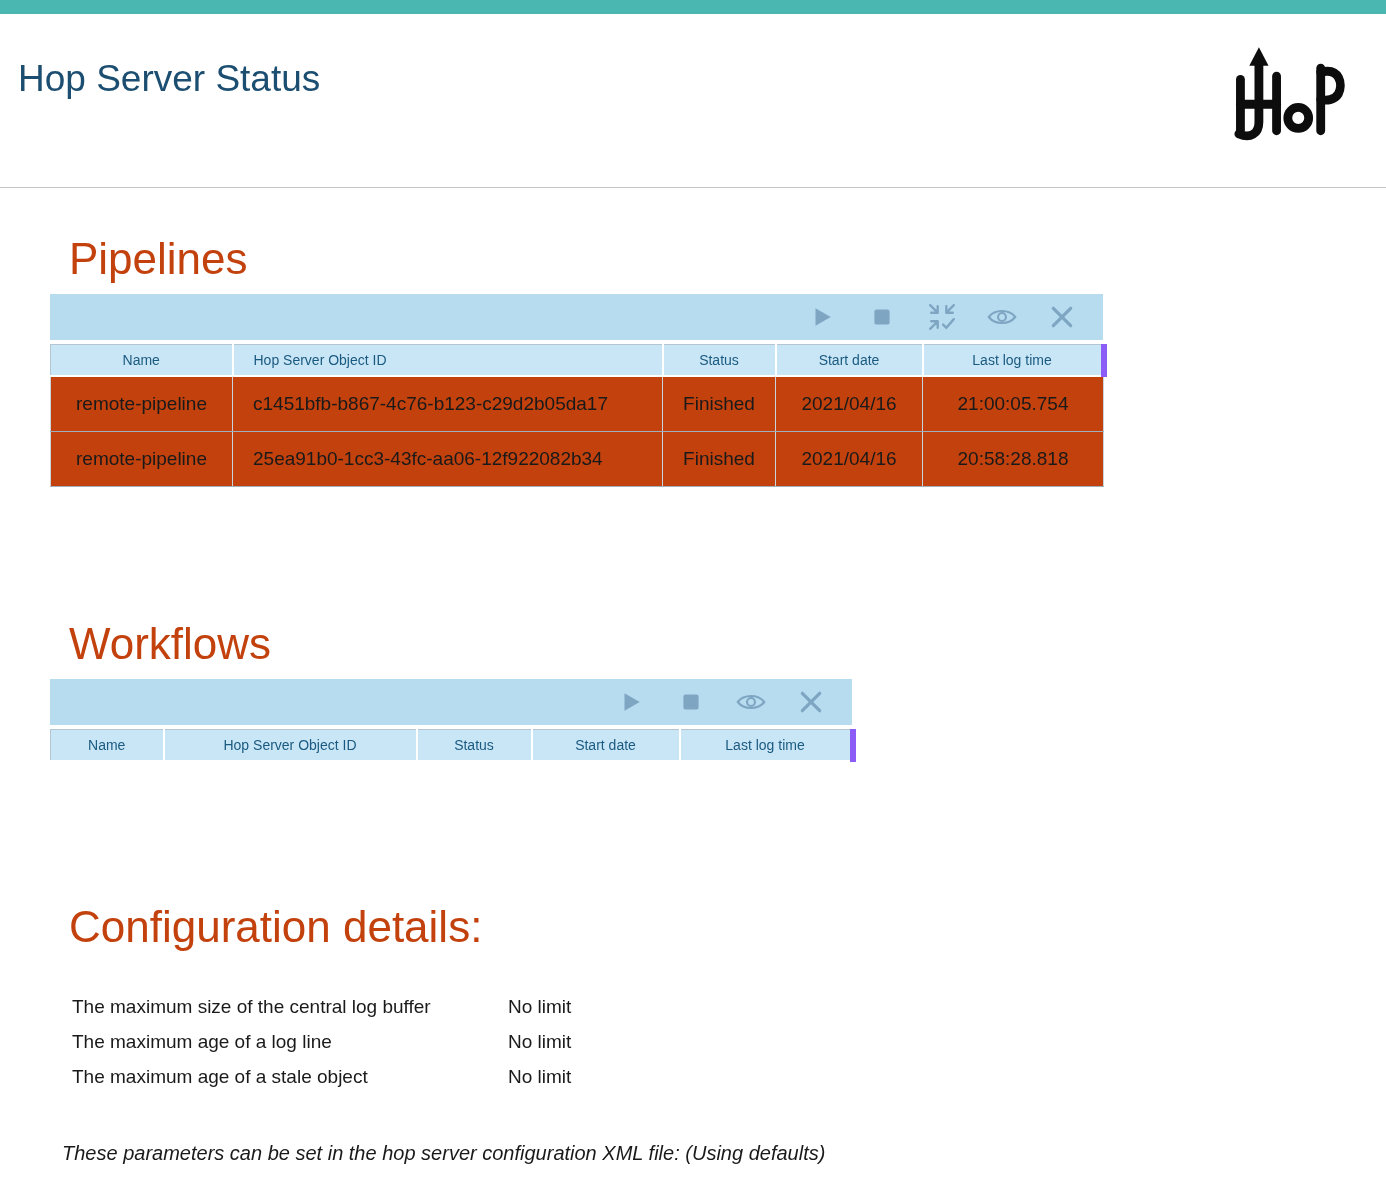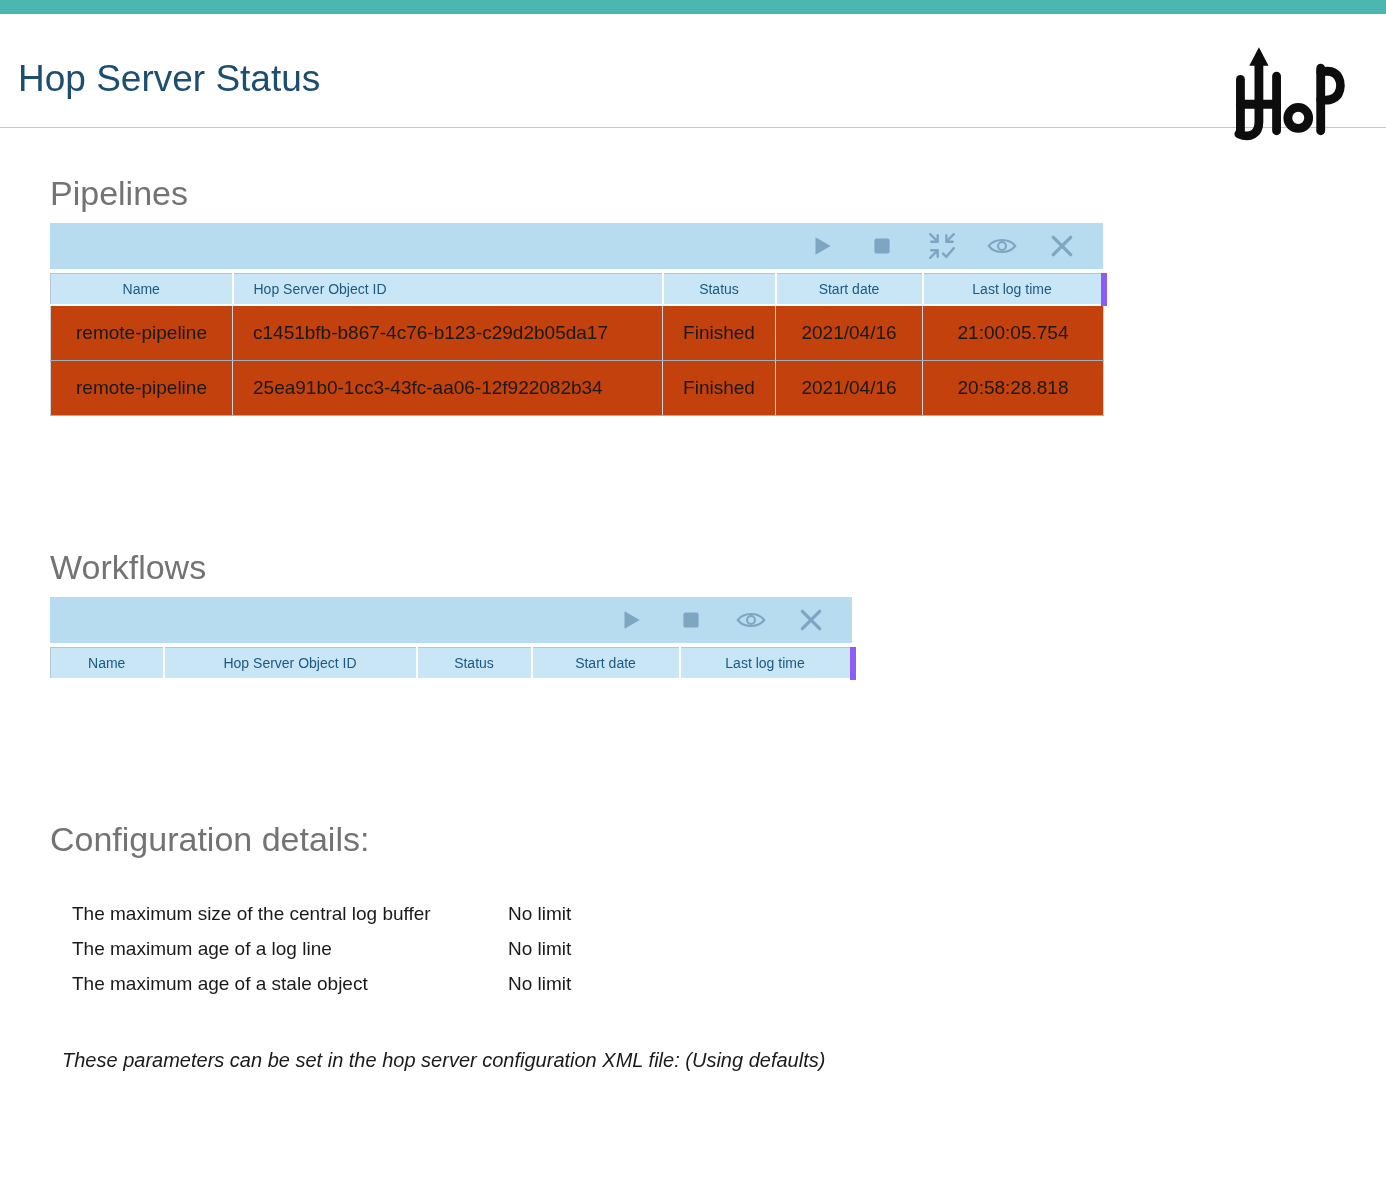--- a/index.html
+++ b/index.html
@@ -5,27 +5,27 @@
   * { box-sizing: border-box; }
   html, body { margin: 0; padding: 0; background: #ffffff;
     font-family: "Liberation Sans", sans-serif; color: #1a1a1a; }
   body { width: 1386px; height: 1190px; overflow: hidden; }
 
   
   .topbar { height: 14px; background: #4ab8b1; width: 100%; }
 
   
   .header { display: flex; justify-content: space-between; align-items: flex-start;
-    padding: 22px 30px 6px 18px; border-bottom: 1px solid #c6c6c6; height: 114px; }
+    padding: 22px 30px 6px 18px; border-bottom: 1px solid #c6c6c6; height: 174px; }
   .page-title { font-size: 37px; color: #1b4e70; font-weight: 400; margin-top: 22px; }
   .logo-wrap { margin-right: 8px; }
 
   
   .content { padding-left: 50px; }
-  h2.section-heading { font-size: 34px; color: #737373; font-weight: 400; margin: 0 0 10px 0; }
+  h2.section-heading { font-size: 44px; color: #c2410c; font-weight: 400; margin: 0 0 10px 19px; }
   .pipelines-section { margin-top: 46px; }
   .workflows-section { margin-top: 132px; }
   .config-section { margin-top: 140px; }
 
   
   .toolbar { background: #b7dcf0; height: 46px; display: flex; align-items: center;
     justify-content: flex-end; gap: 30px; padding-right: 26px; margin-bottom: 4px; }
   .toolbar .icon-btn { width: 30px; height: 30px; display: flex; align-items: center;
     justify-content: center; cursor: pointer; background: transparent; border: none; padding: 0; }
 

